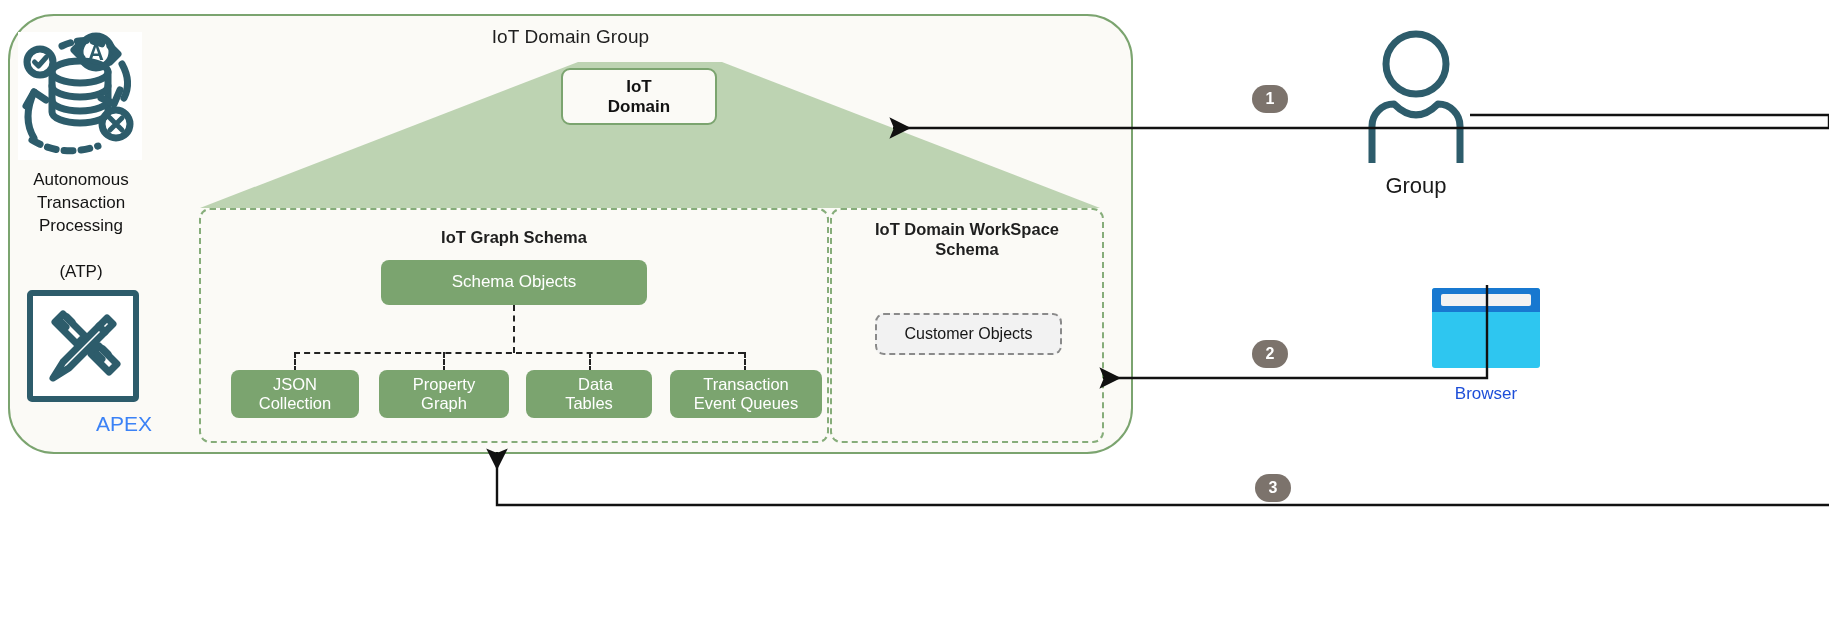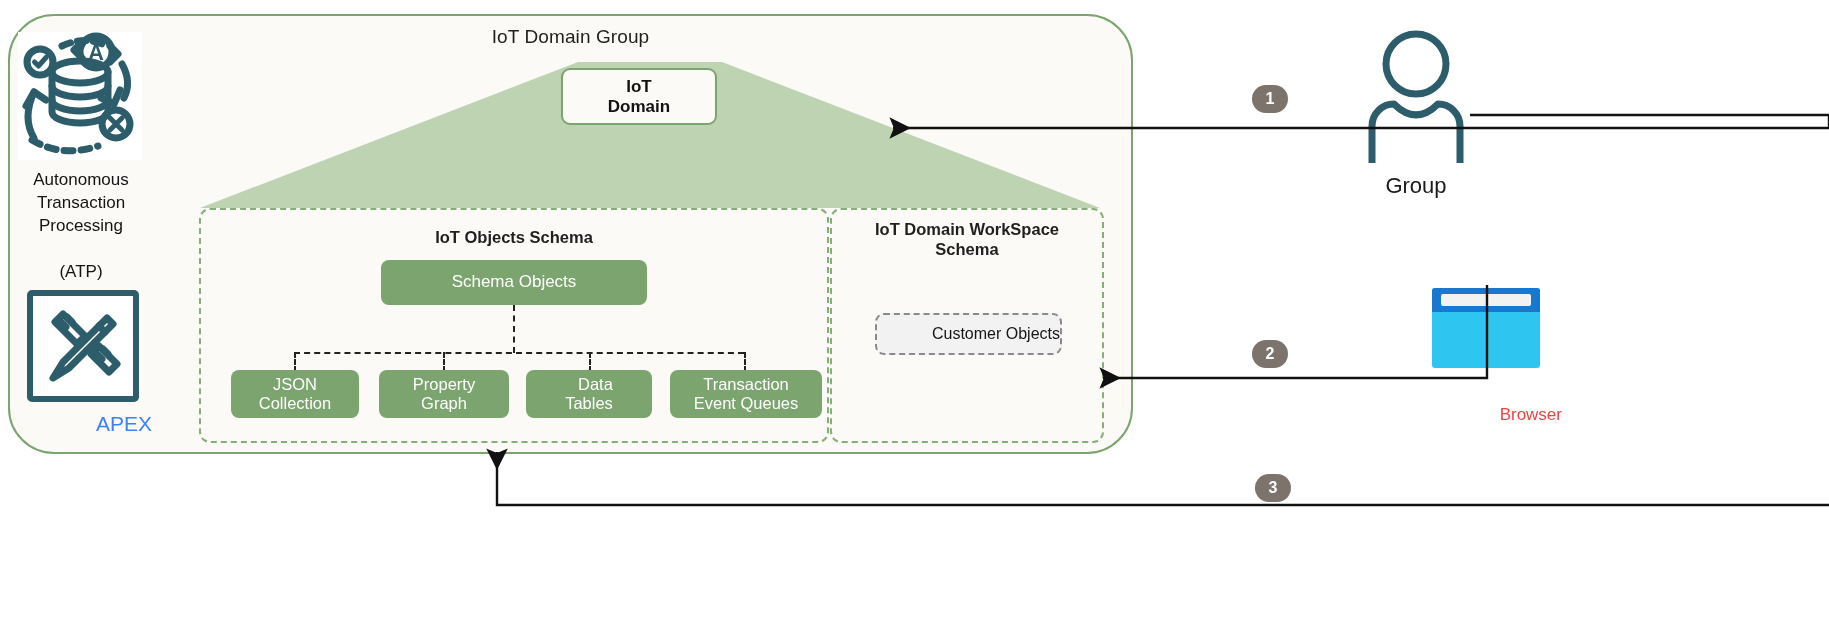--- a/index.html
+++ b/index.html
@@ -79,21 +79,21 @@
   #node-property{left:379px;top:370px;width:130px;height:48px;}
   #node-data{left:526px;top:370px;width:126px;height:48px;text-align:right;}
   #node-txnq{left:670px;top:370px;width:152px;height:48px;}
 
   
   #customer-objects{
     left:875px;top:313px;width:187px;height:42px;
     border:2px dashed #8a8a8a;
     border-radius:9px;
     background:#f2f2f2;
-    display:flex;align-items:center;justify-content:flex-end;
+    display:flex;align-items:center;justify-content:center;
     font-size:16px;color:#161616;
     box-sizing:border-box;
   }
 
   
   .v-line{position:absolute;border-left:2px dashed #222;}
   .h-line{position:absolute;border-top:2px dashed #222;}
 
   
   #atp-icon{left:18px;top:32px;width:124px;height:128px;background:#ffffff;}
@@ -114,22 +114,22 @@
   
   #user-icon{left:1366px;top:28px;width:100px;height:135px;}
   #user-label{
     left:1340px;top:173px;width:152px;text-align:center;
     font-size:22px;color:#1a1a1a;
   }
 
   
   #browser-icon{left:1432px;top:288px;width:108px;height:80px;}
   #browser-label{
-    left:1410px;top:384px;width:152px;text-align:right;
-    font-size:17px;color:#ef4444;margin-top:21px;
+    left:1410px;top:384px;width:152px;text-align:center;
+    font-size:17px;color:#1d4ed8;
   }
 
   
   .step-badge{
     position:absolute;
     width:36px;height:28px;border-radius:14px;
     background:#7c736c;color:#fff;
     display:flex;align-items:center;justify-content:center;
     font-size:16px;font-weight:bold;
   }
@@ -153,21 +153,21 @@
   </svg>
 
   <div class="abs" id="iot-domain-box">
     <span>
       <span>IoT</span><br>
       <span>Domain</span>
     </span>
   </div>
 
   <div class="abs dashed-region" id="iot-domain-schema">
-    <div class="region-title">IoT Objects Schema</div>
+    <div class="region-title">IoT Graph Schema</div>
   </div>
 
   <div class="abs green-node" id="schema-objects">
     <span>Schema Objects</span>
   </div>
 
   <div class="abs v-line" style="left:513px;top:305px;height:48px;"></div>
   <div class="abs h-line" style="left:294px;top:352px;width:450px;"></div>
   <div class="abs v-line" style="left:294px;top:352px;height:20px;"></div>
   <div class="abs v-line" style="left:443px;top:352px;height:20px;"></div>

